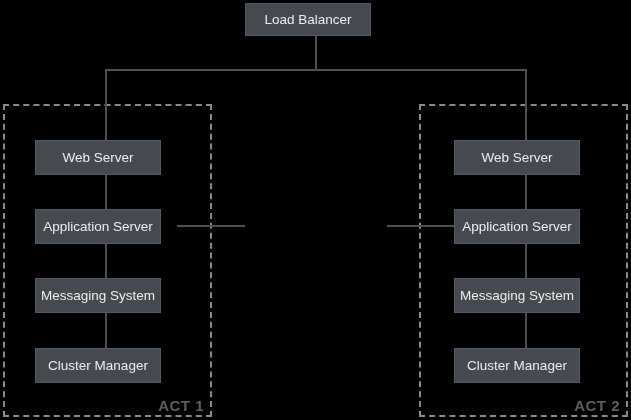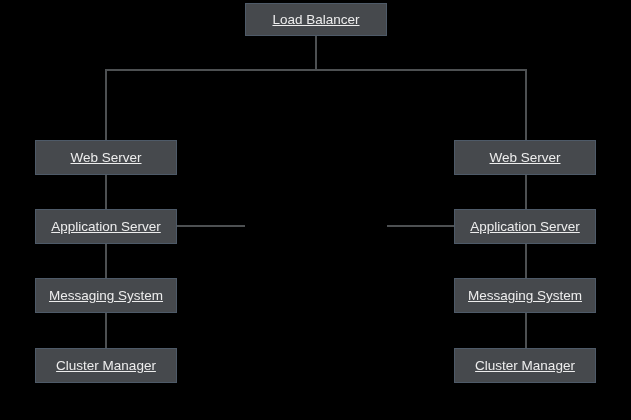--- a/index.html
+++ b/index.html
@@ -16,32 +16,31 @@
   .canvas {
     position: relative;
     width: 631px;
     height: 420px;
     background: var(--background);
     font-family: "Liberation Sans", sans-serif;
     overflow: hidden;
   }
   .node {
     position: absolute;
-    width: 142px;
+    width: 126px;
     height: 35px;
     background: var(--node-fill);
     border: 1px solid var(--node-border);
     color: var(--node-text);
     font-size: 13.5px;
     display: flex;
     align-items: center;
     justify-content: center;
     white-space: nowrap;
     z-index: 3;
-    text-decoration: underline;
   }
   .cluster {
     position: absolute;
     top: 104px;
     width: 209px;
     height: 313px;
     border: 2px dashed var(--cluster-border);
     z-index: 1;
   }
   .cluster-label {
@@ -83,20 +82,26 @@
   #e-a2-as-ms   { left: 525px; top: 244px; width: 2px;   height: 34px; }
   #e-a2-ms-cm   { left: 525px; top: 313px; width: 2px;   height: 35px; }
   #e-db-left    { left: 177px; top: 225px; width: 68px;  height: 2px; }
   #e-db-right   { left: 387px; top: 225px; width: 67px;  height: 2px; }
 </style>
 </head>
 <body>
 
 <div class="canvas">
 
+  <div class="cluster" id="c-act1">
+    <span class="cluster-label">ACT 1</span>
+  </div>
+  <div class="cluster" id="c-act2">
+    <span class="cluster-label">ACT 2</span>
+  </div>
 
   <div class="edge" id="e-lb-stem"></div>
   <div class="edge" id="e-branch"></div>
   <div class="edge" id="e-drop-left"></div>
   <div class="edge" id="e-drop-right"></div>
   <div class="edge" id="e-a1-ws-as"></div>
   <div class="edge" id="e-a1-as-ms"></div>
   <div class="edge" id="e-a1-ms-cm"></div>
   <div class="edge" id="e-a2-ws-as"></div>
   <div class="edge" id="e-a2-as-ms"></div>

